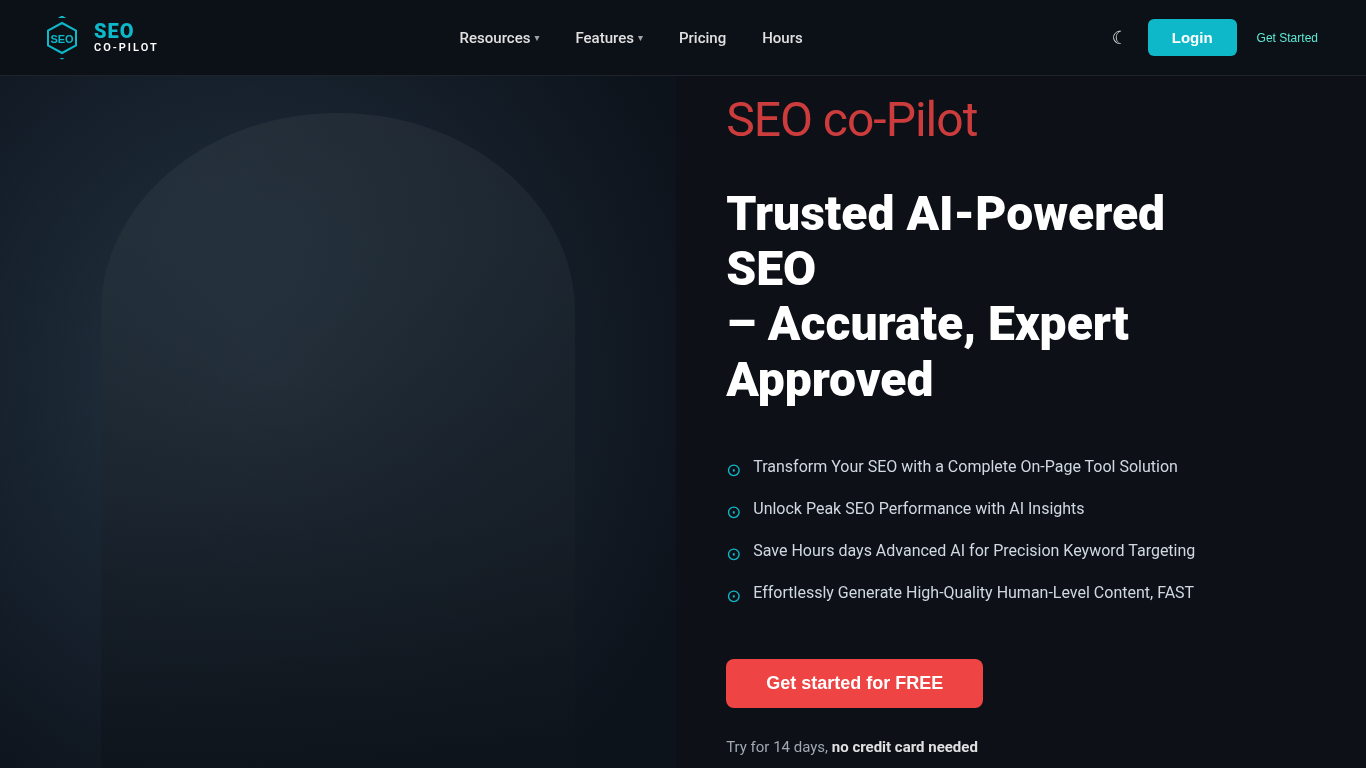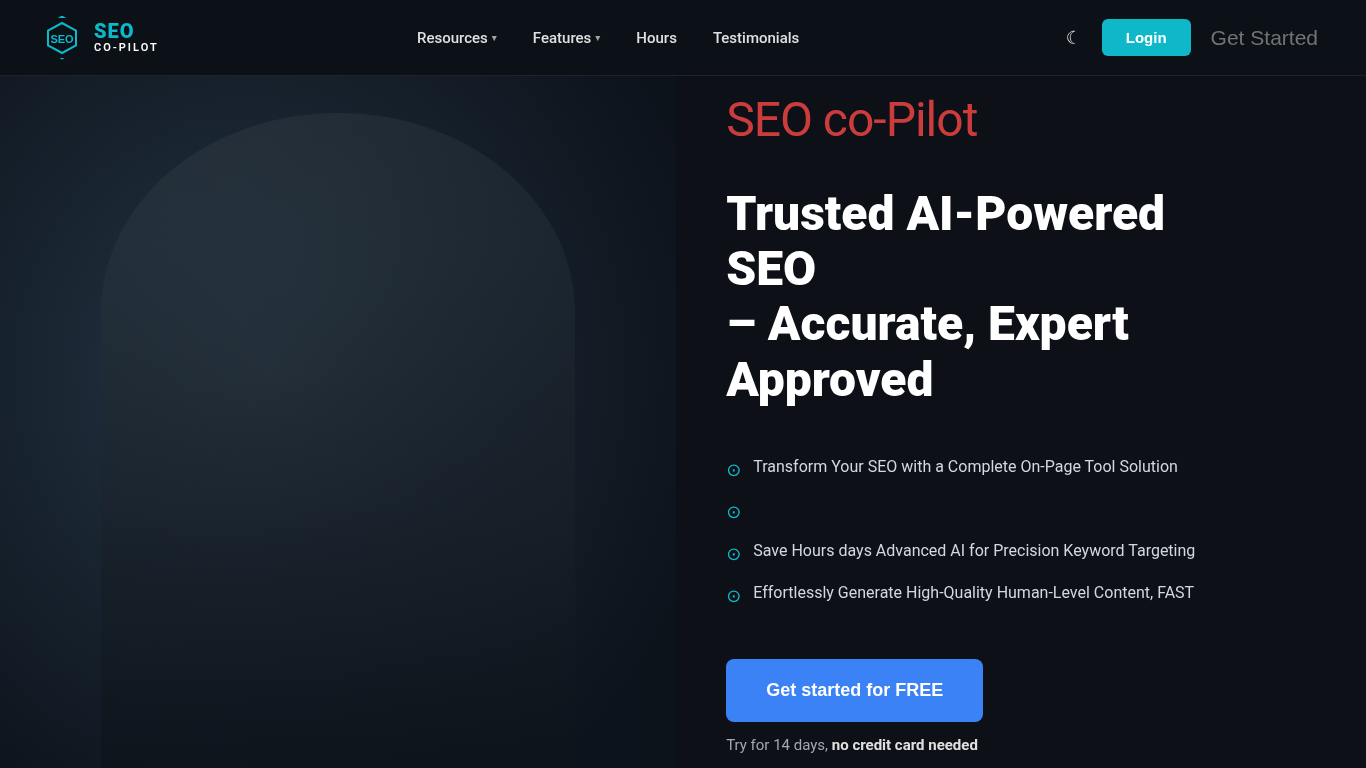--- a/index.html
+++ b/index.html
@@ -37,22 +37,22 @@
     .dark-toggle {
       background: none; border: none; cursor: pointer;
       color: #e0e0e0; font-size: 18px; padding: 8px;
     }
     .btn-login {
       background: #0eb8c9; color: #fff; border: none; cursor: pointer;
       padding: 10px 24px; border-radius: 6px; font-size: 15px; font-weight: 600;
       transition: background 0.2s;
     }
     .btn-getstarted {
-      background: none; color: #737373; border: none; cursor: pointer;
-      font-size: 21px; font-weight: 500; padding: 10px 8px;
+      background: none; color: #5eead4; border: none; cursor: pointer;
+      font-size: 12px; font-weight: 500; padding: 10px 8px;
       transition: color 0.2s;
     }
 
     
     .hero {
       min-height: 768px;
       display: flex;
       padding-top: 76px;
     }
     .hero-left {
@@ -92,25 +92,25 @@
       display: flex; align-items: flex-start; gap: 12px;
       color: #d0d8e0; font-size: 16px; line-height: 1.5;
       margin-bottom: 14px;
     }
     .check-icon {
       color: #0eb8c9; font-size: 18px; margin-top: 1px; flex-shrink: 0;
     }
 
     .btn-cta {
       display: inline-block;
-      background: #3b82f6; color: #fff;
+      background: #ef4444; color: #fff;
       border: none; cursor: pointer;
-      padding: 21px 40px; border-radius: 8px;
+      padding: 14px 40px; border-radius: 8px;
       font-size: 18px; font-weight: 700;
-      width: fit-content; margin-bottom: 14px;
+      width: fit-content; margin-bottom: 30px;
       transition: background 0.2s;
     }
 
     .trial-text { color: #a0a8b0; font-size: 15px; }
     .trial-text strong { color: #e0e0e0; font-weight: 700; }
 
     
     .person-visual {
       position: absolute;
       inset: 0;
@@ -150,24 +150,24 @@
   <div class="nav-links">
     <a class="nav-link" href="#">
       <span>Resources</span>
       <span class="chevron">▾</span>
     </a>
     <a class="nav-link" href="#">
       <span>Features</span>
       <span class="chevron">▾</span>
     </a>
     <a class="nav-link" href="#">
+      <span>Pricing</span>
+    </a>
+    <a class="nav-link" href="#">
       <span>Hours</span>
-    </a>
-    <a class="nav-link" href="#">
-      <span>Testimonials</span>
     </a>
   </div>
 
   <div class="nav-actions">
     <button class="dark-toggle">
       <span>☾</span>
     </button>
     <button class="btn-login">Login</button>
     <button class="btn-getstarted">Get Started</button>
   </div>
@@ -191,20 +191,21 @@
       <span>Approved</span>
     </h1>
 
     <ul class="hero-features">
       <li>
         <span class="check-icon">⊙</span>
         <span>Transform Your SEO with a Complete On-Page Tool Solution</span>
       </li>
       <li>
         <span class="check-icon">⊙</span>
+        <span>Unlock Peak SEO Performance with AI Insights</span>
       </li>
       <li>
         <span class="check-icon">⊙</span>
         <span>Save Hours days Advanced AI for Precision Keyword Targeting</span>
       </li>
       <li>
         <span class="check-icon">⊙</span>
         <span>Effortlessly Generate High-Quality Human-Level Content, FAST</span>
       </li>
     </ul>

